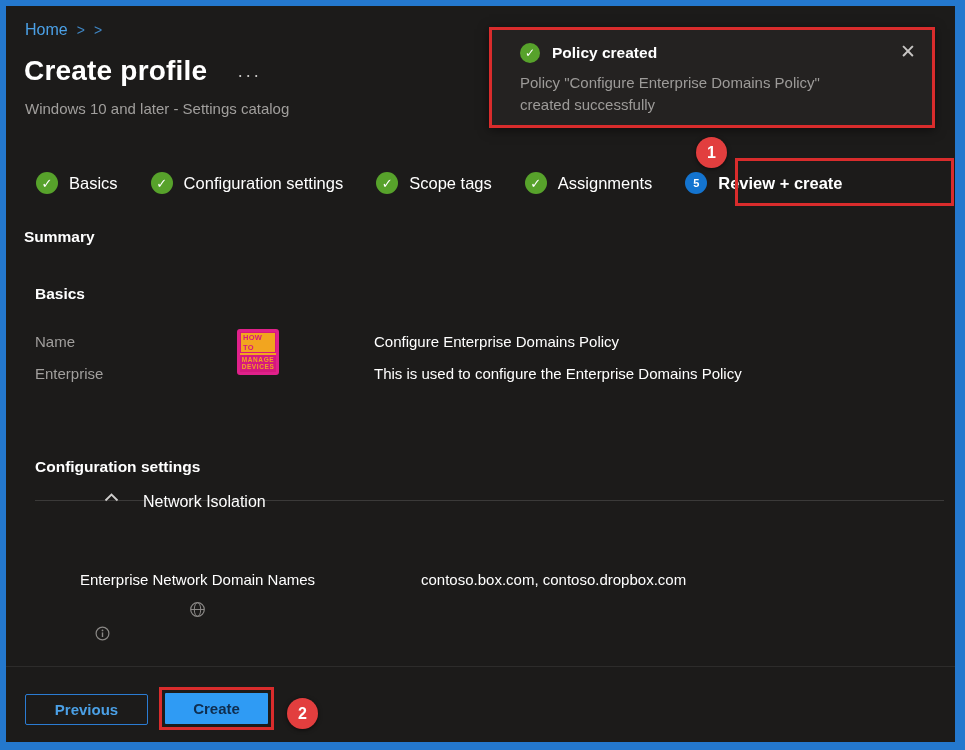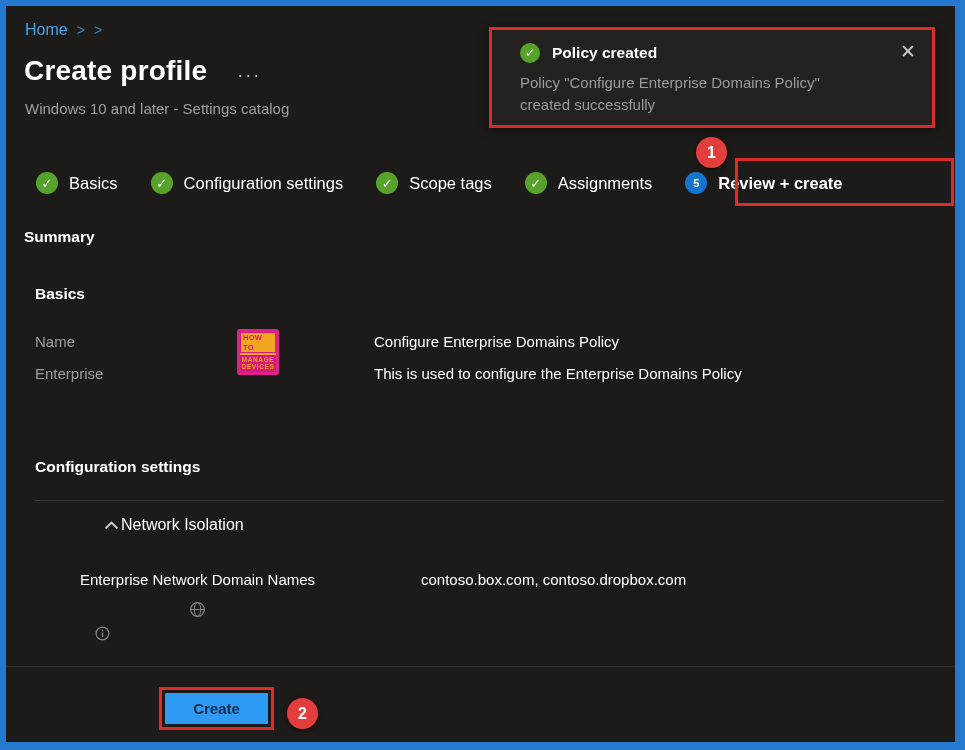--- a/index.html
+++ b/index.html
@@ -121,22 +121,22 @@
   }
   .wm-bottom {
     background: #d6187e; color: #f2a51f;
     font-size: 6.5px; font-weight: bold; text-align: center;
     line-height: 1.15; padding: 1px 2px; letter-spacing: .6px;
   }
 
   .divider { position: absolute; left: 35px; top: 500px; width: 909px; height: 1px; background: #3b3a39; }
 
   .group-row {
-    position: absolute; left: 104px; top: 516px;
-    display: flex; align-items: center; gap: 2px; cursor: pointer;
+    position: absolute; left: 104px; top: 493px;
+    display: flex; align-items: flex-start; gap: 24px; cursor: pointer;
   }
   .group-label { font-size: 16px; color: #ffffff; }
 
   .setting-label-block { position: absolute; left: 80px; top: 571px; }
   .setting-label-line { display: flex; align-items: center; gap: 13px; flex-direction: column; }
   .setting-label { font-size: 15px; color: #ffffff; }
   .setting-info { margin-top: 8px; margin-left: 15px; }
   .setting-value { position: absolute; left: 421px; top: 571px; font-size: 15px; color: #ffffff; }
 
   
@@ -256,16 +256,17 @@
       <svg class="icon-svg" width="15" height="15" viewBox="0 0 15 15">
         <circle cx="7.5" cy="7.5" r="6.4" fill="none" stroke="#8a8886" stroke-width="1.2"></circle>
         <circle cx="7.5" cy="4.4" r="0.9" fill="#8a8886"></circle>
         <rect x="6.8" y="6.4" width="1.4" height="4.6" fill="#8a8886"></rect>
       </svg>
     </div>
   </div>
   <div class="setting-value">contoso.box.com, contoso.dropbox.com</div>
 
   <div class="footer-divider"></div>
+  <button class="btn-previous">Previous</button>
   <div class="anno-box anno-create"></div>
   <button class="btn-create">Create</button>
   <div class="callout callout-2">2</div>
 </div>
 
 </body></html>

